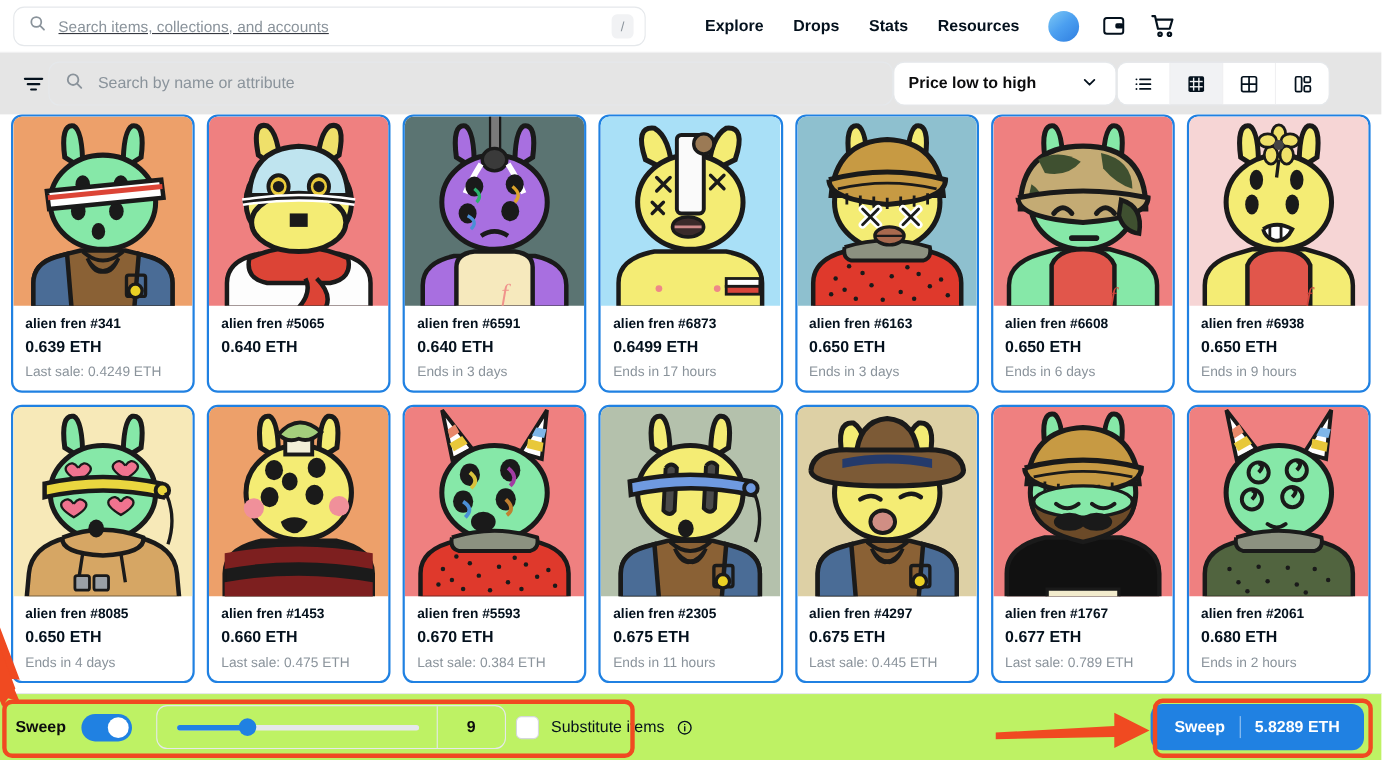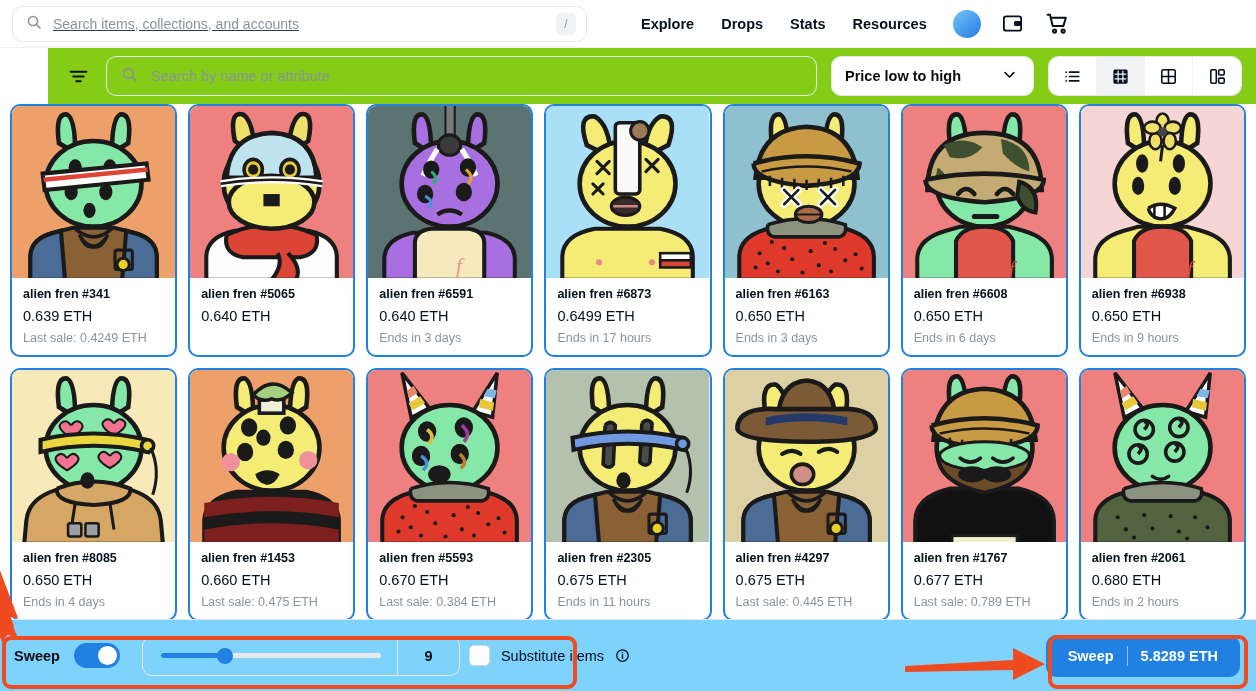--- a/index.html
+++ b/index.html
@@ -65,23 +65,21 @@
     width:28px; height:28px; border-radius:50%;
     background:linear-gradient(140deg,#7ec9f5 0%,#4b9ff0 48%,#2f7ee0 100%);
   }
   .icon-btn { width:26px; height:26px; display:flex; align-items:center; justify-content:center; cursor:pointer; }
 
   
   .filterbar {
     height:56px;
     display:flex; align-items:center;
     padding:0 14px 0 16px;
-    gap:14px;
-    background:#84cc16;
-    margin-left:48px;
+    background:#e5e5e5;
   }
   .filter-toggle { width:28px; height:28px; display:flex;align-items:center;justify-content:center;cursor:pointer; }
   .coll-search {
     flex:1;
     height:40px;
     border:1px solid #e5e8eb;
     border-radius:10px;
     display:flex; align-items:center;
     padding:0 14px; gap:11px;
     max-width:768px;
@@ -126,29 +124,29 @@
     border-radius:10px;
     overflow:hidden;
     background:#fff;
     cursor:pointer;
     display:flex; flex-direction:column;
   }
   .card-art { width:100%; height:172px; display:block; }
   .card-art svg { display:block; width:100%; height:100%; }
   .card-info { padding:9px 1px 10px 11px; }
   .card-title { font-size:12.5px; font-weight:bold; color:#04111d; margin-bottom:7px; white-space:nowrap; }
-  .card-price { font-size:14.5px; font-weight:normal; color:#04111d; margin-bottom:7px; }
+  .card-price { font-size:14.5px; font-weight:bold; color:#04111d; margin-bottom:7px; }
   .card-sub { font-size:12.5px; color:#8a939b; white-space:nowrap; }
 
   
   .sweepbar {
     position:absolute;
     left:0; bottom:0;
-    width:1256px; height:72px;
-    background:#7dd3fc;
+    width:1256px; height:61px;
+    background:#bef264;
     border-top:1px solid #e5e8eb;
     display:flex; align-items:center;
     padding:0 16px 0 14px;
     z-index:30;
   }
   .sweep-left {
     display:flex; align-items:center; gap:0;
     flex:0 0 auto;
   }
   .sweep-label { font-size:14.5px; font-weight:bold; margin-right:14px; }

